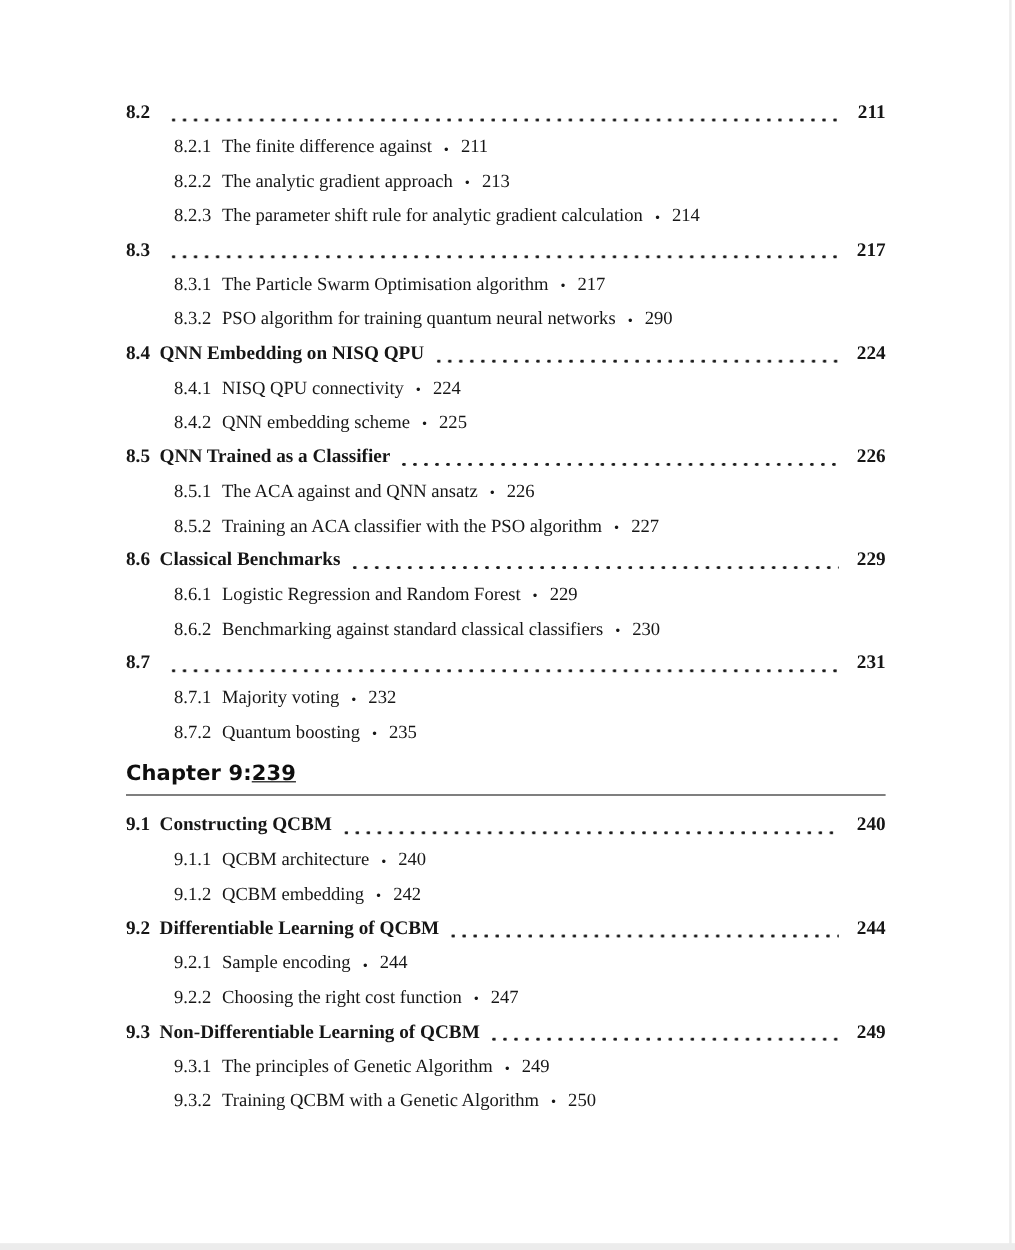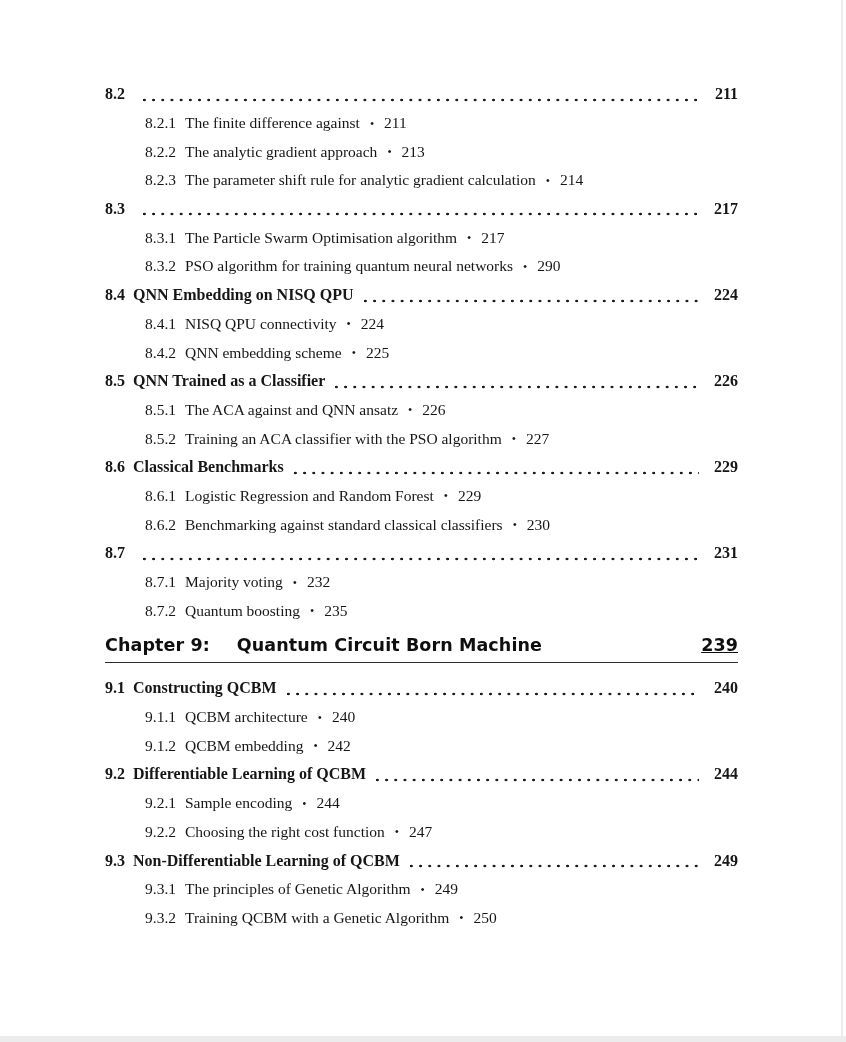--- a/index.html
+++ b/index.html
@@ -70,21 +70,21 @@
     color: #0f0f0f;
     letter-spacing: 0.1px;
   }
   .chapter-line {
     display: flex;
     align-items: baseline;
     padding-bottom: 7px;
     border-bottom: 1.6px solid #2b2b2b;
   }
   .chapter-label {
-    margin-right: 27px;
+    margin-right: 0;
   }
   .chapter-title {
     flex: 1 1 auto;
   }
   .chapter-page {
     text-align: left;
     text-decoration: underline;
   }
   .page-edge-right {
     position: absolute;
@@ -234,21 +234,20 @@
   <div class="row sub-row">
     <span class="sub-num">8.7.2</span>
     <span class="sub-title">Quantum boosting</span>
     <span class="bullet">•</span>
     <span class="sub-page">235</span>
   </div>
 
   <div class="chapter-block">
     <div class="chapter-line">
       <span class="chapter-label">Chapter 9:</span>
-      <span class="chapter-title">Quantum Circuit Born Machine</span>
       <span class="chapter-page">239</span>
     </div>
   </div>
 
   <div class="row section-row">
     <span class="section-num">9.1</span>
     <span class="section-title">Constructing QCBM</span>
     <span class="leader"></span>
     <span class="page-num">240</span>
   </div>

